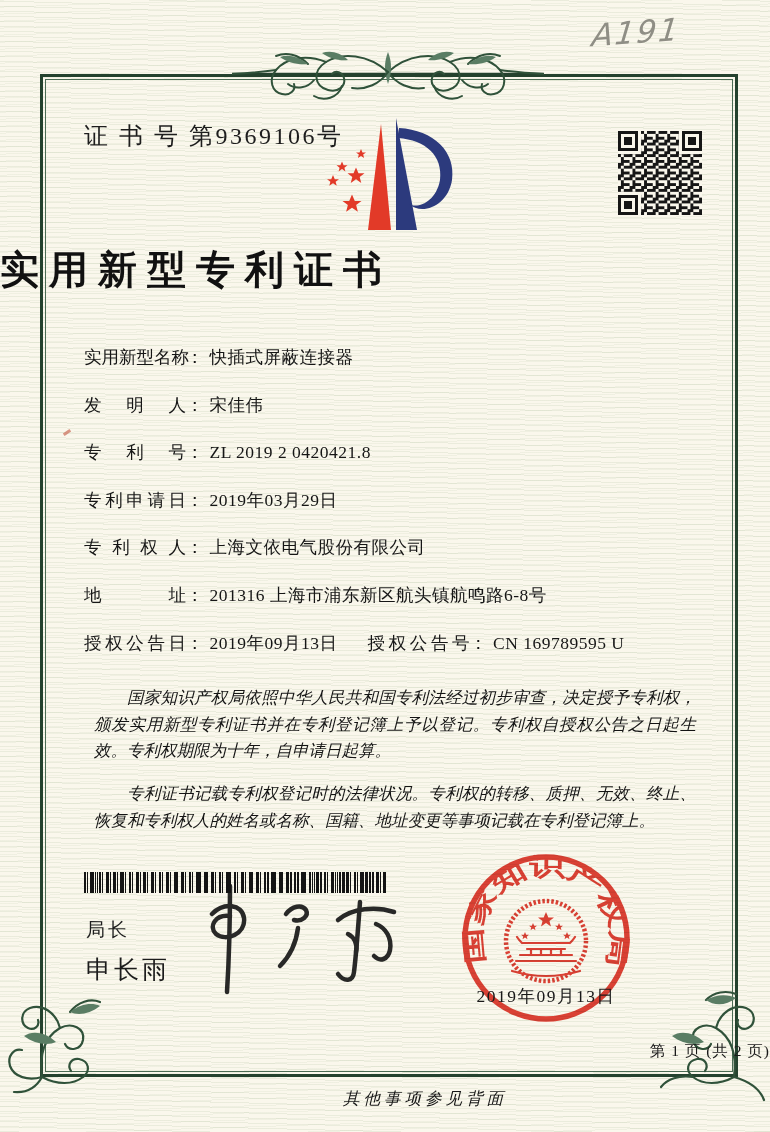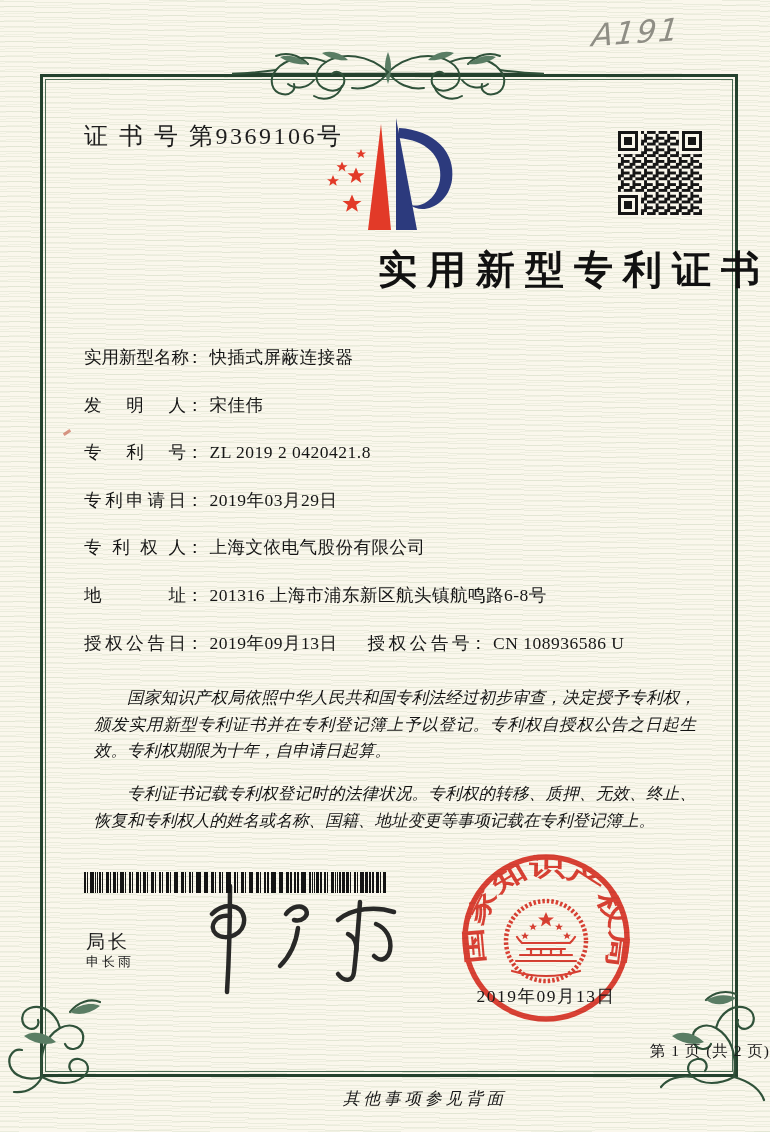--- a/index.html
+++ b/index.html
@@ -28,21 +28,21 @@
     font-size:31px;color:#8f8e85;transform:rotate(-4deg) skewX(-10deg);
     letter-spacing:2px;
   }
   .cert-no{
     position:absolute;left:84px;top:120px;
     font-size:24px;color:#1d1d1d;letter-spacing:2.5px;
   }
   .logo{position:absolute;left:312px;top:116px;width:150px;height:120px;}
   .qr{position:absolute;left:618px;top:131px;width:84px;height:84px;}
   .title{
-    position:absolute;left:0;top:243px;width:770px;text-align:right;
+    position:absolute;left:0;top:243px;width:770px;text-align:left;
     font-size:39px;font-weight:700;color:#111;letter-spacing:10px;
   }
   .field-row{
     position:absolute;left:84px;display:flex;align-items:baseline;
     font-size:17.5px;color:#161616;white-space:nowrap;
   }
   .field-label{
     display:inline-block;width:102px;
     text-align:justify;text-align-last:justify;
   }
@@ -57,26 +57,26 @@
   .paragraphs p{margin:16px;text-indent:2em;font-style:italic;}
   .barcode{
     position:absolute;left:84px;top:872px;width:302px;height:21px;
     background-image:
       repeating-linear-gradient(90deg,#141414 0 2px,rgba(0,0,0,0) 2px 3px,#141414 3px 4px,rgba(0,0,0,0) 4px 7px,#141414 7px 10px,rgba(0,0,0,0) 10px 11px,#141414 11px 12px,rgba(0,0,0,0) 12px 15px),
       repeating-linear-gradient(90deg,#141414 0 1px,rgba(0,0,0,0) 1px 6px,#141414 6px 8px,rgba(0,0,0,0) 8px 13px,#141414 13px 14px,rgba(0,0,0,0) 14px 23px);
   }
   .sig-title{
     position:absolute;left:86px;top:917px;
     font-family:"Liberation Sans","DejaVu Sans",sans-serif;
-    font-size:19px;color:#1c1c1c;letter-spacing:3px;margin-top:12px;
+    font-size:19px;color:#1c1c1c;letter-spacing:3px;
   }
   .sig-name{
     position:absolute;left:86px;top:953px;
     font-family:"Liberation Sans","DejaVu Sans",sans-serif;
-    font-size:13px;color:#1c1c1c;letter-spacing:3px;
+    font-size:25px;color:#1c1c1c;letter-spacing:3px;
   }
   .signature-svg{position:absolute;left:190px;top:880px;width:228px;height:122px;}
   .seal-svg{position:absolute;left:451px;top:845px;width:190px;height:190px;mix-blend-mode:multiply;opacity:.93;}
   .seal-date{
     position:absolute;left:440px;top:984px;width:212px;text-align:center;
     font-size:17.5px;color:#191919;letter-spacing:1.5px;
   }
   .page-info{
     position:absolute;left:0;top:1041px;width:770px;text-align:right;
     font-size:15.5px;color:#1a1a1a;letter-spacing:1px;
@@ -241,21 +241,21 @@
       <span class="field-colon">：</span>
       <span class="field-value">201316 上海市浦东新区航头镇航鸣路6-8号</span>
   </div>
   <div class="field-row" style="top:631px">
     <span class="field-label">授权公告日</span>
       <span class="field-colon">：</span>
       <span class="field-value">2019年09月13日</span>
     <span class="grant-group">
       <span class="grant-label">授权公告号</span>
         <span class="field-colon">：</span>
-        <span class="field-value">CN 108936586 U</span>
+        <span class="field-value">CN 169789595 U</span>
     </span>
   </div>
 
   <div class="stray-mark"></div>
 
   <div class="paragraphs">
     <p>国家知识产权局依照中华人民共和国专利法经过初步审查，决定授予专利权，颁发实用新型专利证书并在专利登记簿上予以登记。专利权自授权公告之日起生效。专利权期限为十年，自申请日起算。</p>
     <p>专利证书记载专利权登记时的法律状况。专利权的转移、质押、无效、终止、恢复和专利权人的姓名或名称、国籍、地址变更等事项记载在专利登记簿上。</p>
   </div>
 

